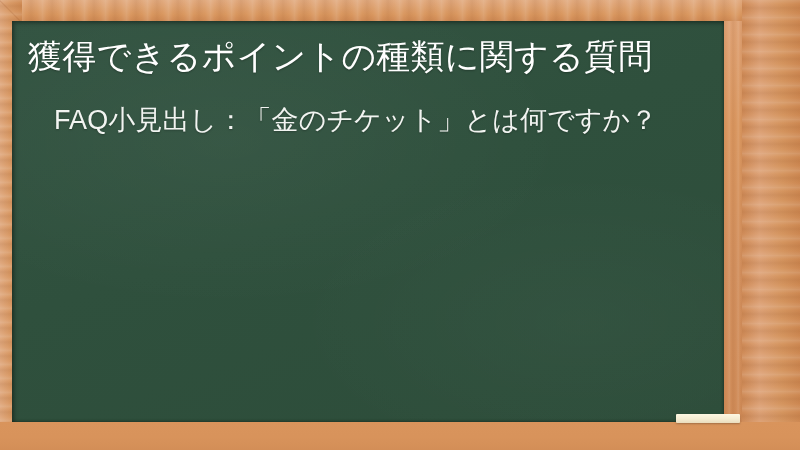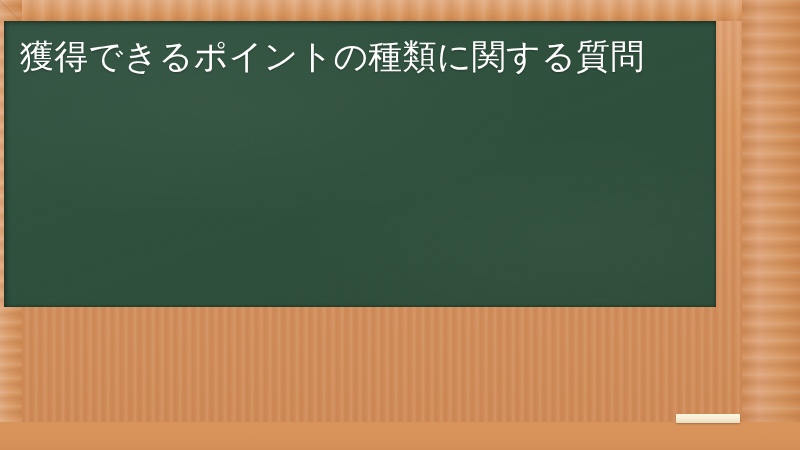--- a/index.html
+++ b/index.html
@@ -90,24 +90,24 @@
     position: absolute;
     background: rgba(150, 82, 34, 0.20);
     height: 1px;
     transform-origin: 0 0;
   }
   .miter-tl { left: 0; top: 0; width: 31px; transform: rotate(45deg); }
 
   
   .board {
     position: absolute;
-    left: 4px;
+    left: 12px;
     top: 21px;
     width: 712px;
-    height: 286px;
+    height: 401px;
     background:
       radial-gradient(ellipse 70% 60% at 30% 30%, rgba(255,255,255,0.035) 0%, rgba(255,255,255,0) 70%),
       radial-gradient(ellipse 60% 55% at 80% 75%, rgba(255,255,255,0.022) 0%, rgba(255,255,255,0) 70%),
       linear-gradient(160deg, #335442 0%, #2f503d 45%, #2d4d3a 100%);
     box-shadow:
       inset 2px 2px 4px rgba(0,0,0,0.38),
       inset -1px -1px 3px rgba(0,0,0,0.25);
     overflow: hidden;
   }
 
@@ -173,20 +173,21 @@
   <div class="stile-right"></div>
   <div class="rail-bottom"></div>
   <div class="miter miter-tl"></div>
 
   <div class="board">
     <div class="board-inner">
 
       <h1 class="title">獲得できるポイントの種類に関する質問</h1>
 
       <ul class="faq-list">
+        <li class="faq-item">FAQ小見出し：「金のチケット」とは何ですか？</li>
       </ul>
 
     </div>
   </div>
 
   <div class="chalk-stick"></div>
 
 </div>
 
 </body></html>

